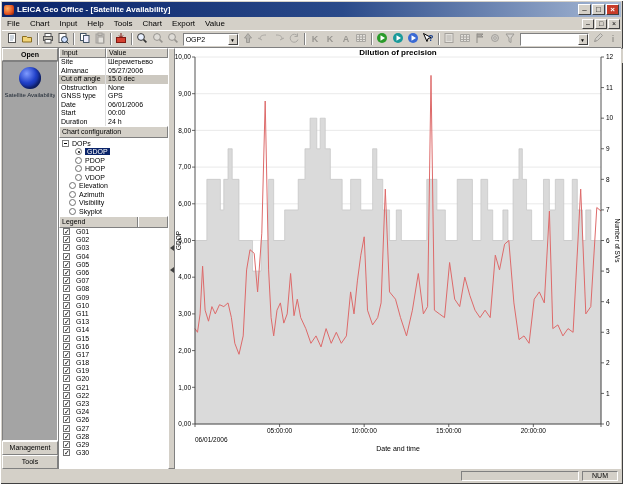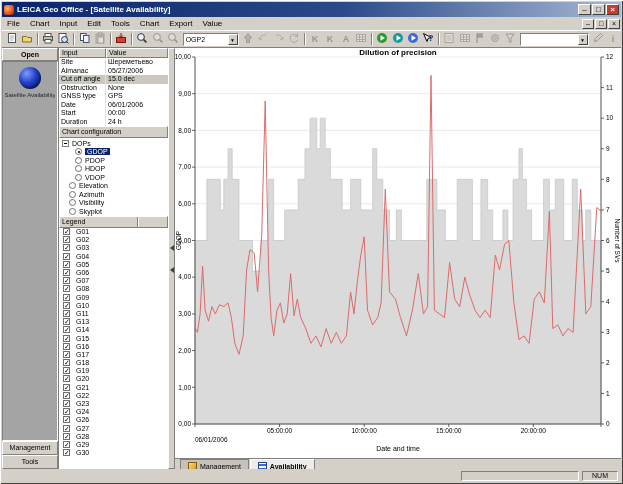--- a/index.html
+++ b/index.html
@@ -81,21 +81,21 @@
   .legend-row { height:8.2px; display:flex; align-items:center; font-size:7px; }
   .checkbox { width:7px; height:7px; background:#fff; border:1px solid #707070; margin:0 6px 0 4px;
     font-size:7px; line-height:6px; text-align:center; color:#000; flex:none; }
   .legend-row .lab { color:#000; }
 
   .splitter { width:7px; background:#d4d0c8; border:1px solid; border-color:#fff #808080 #808080 #fff;
     display:flex; flex-direction:column; align-items:center; justify-content:center; gap:16px; }
   .spl-arrow { width:0; height:0; border-top:3px solid transparent; border-bottom:3px solid transparent;
     border-right:4px solid #404040; }
 
-  .rightside { flex:1; display:flex; flex-direction:column; min-width:0; }
+  .rightside { flex:1; display:flex; flex-direction:row; min-width:0; }
   .chartcol { flex:1; background:#fff; }
   svg text { font-family:"Liberation Sans", sans-serif; }
 
   
   .tabbar { height:15px; background:#d4d0c8; display:flex; align-items:flex-end; padding-left:5px;
     border-top:1px solid #808080; }
   .tab { height:13px; display:flex; align-items:center; gap:3px; padding:0 7px; font-size:7px;
     border:1px solid #808080; border-bottom:none; background:#c6c2ba; margin-right:1px; }
   .tab.active { background:#eeece8; font-weight:bold; border-color:#fff #808080 #eeece8 #fff; }
   .ticon { width:9px; height:9px; flex:none; }
@@ -123,21 +123,21 @@
     <div class="winbtn">–</div>
     <div class="winbtn">□</div>
     <div class="winbtn close">×</div>
   </div>
 
   <div class="menubar">
     <span id="menu-items" style="display:flex">
         <span class="menu-item">File</span>
         <span class="menu-item">Chart</span>
         <span class="menu-item">Input</span>
-        <span class="menu-item">Edit</span>
+        <span class="menu-item">Help</span>
         <span class="menu-item">Tools</span>
         <span class="menu-item">Chart</span>
         <span class="menu-item">Export</span>
         <span class="menu-item">Value</span>
       </span>
     <span class="spacer"></span>
     <div class="childbtn">–</div>
     <div class="childbtn">□</div>
     <div class="childbtn">×</div>
   </div>

